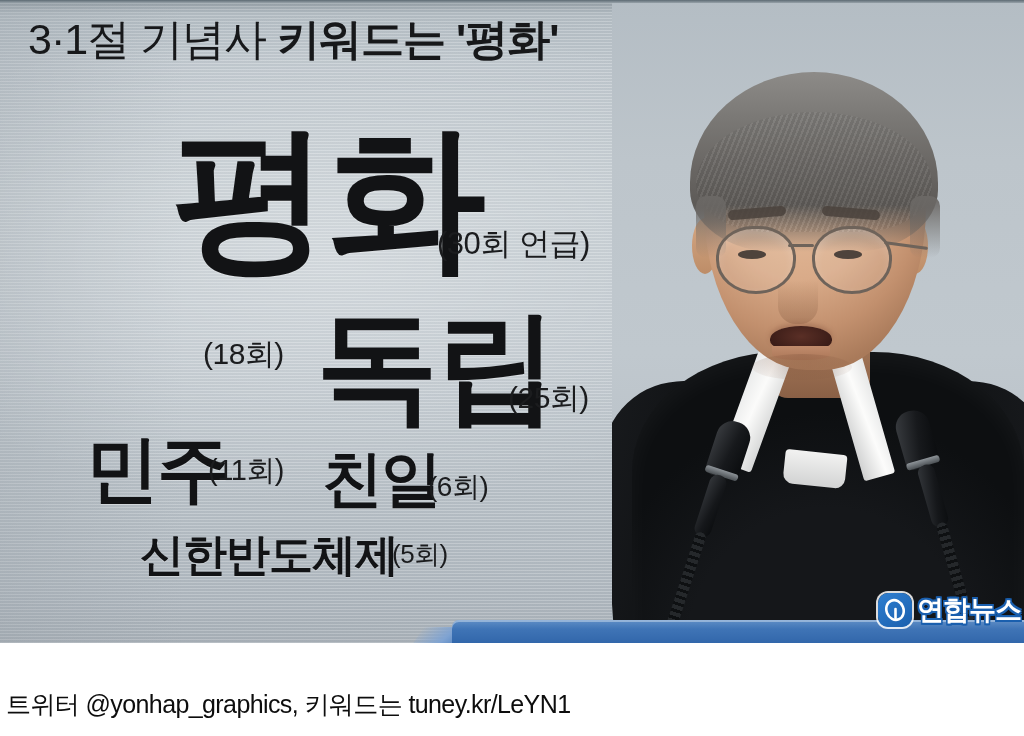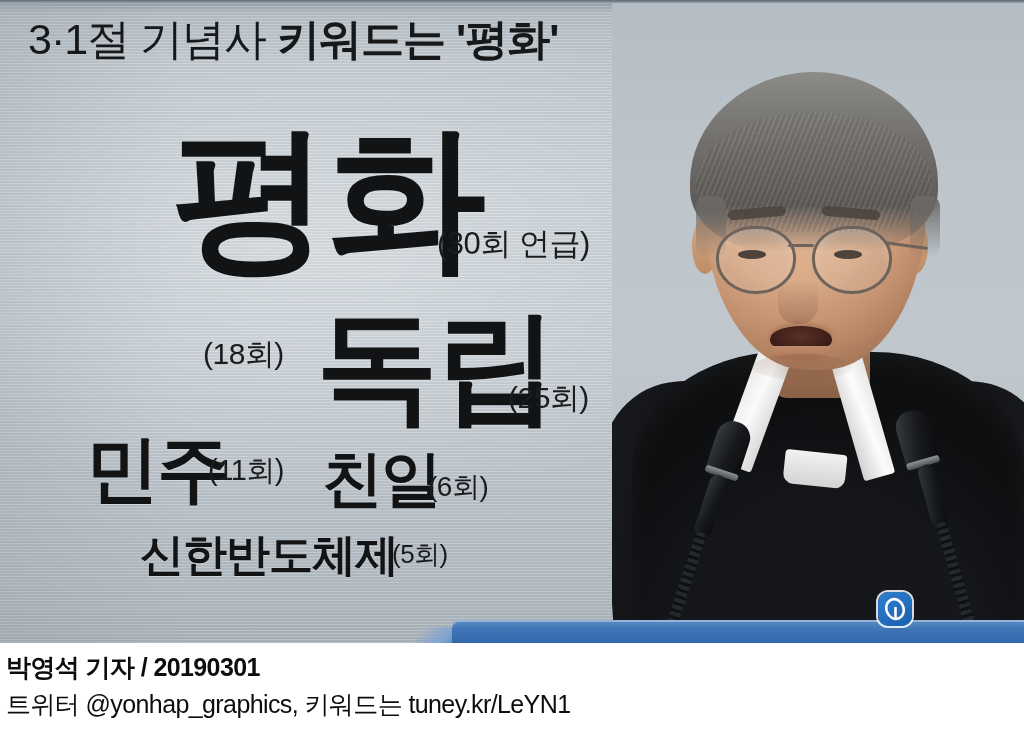--- a/index.html
+++ b/index.html
@@ -508,21 +508,21 @@
       <div class="cnt cnt-newpen">(5회)</div>
     </div>
 
     <div class="logo">
       <span class="logo-mark">
         <svg width="24" height="24" viewBox="0 0 24 24" aria-hidden="true">
           <ellipse cx="12" cy="12" rx="8.5" ry="10" fill="none" stroke="#ffffff" stroke-width="2.6" transform="rotate(-22 12 12)"></ellipse>
           <path d="M12.5 11 L12.5 20" stroke="#ffffff" stroke-width="2.6" stroke-linecap="round"></path>
         </svg>
       </span>
+      <span class="logo-text">연합뉴스</span>
     </div>
   </div>
 
   <div class="caption">
-    <div class="caption-line caption-line-1">박영석 기자 / 20190301</div>
     <div class="caption-line caption-line-2">트위터 @yonhap_graphics, 키워드는 tuney.kr/LeYN1</div>
   </div>
 
 </div>
 
 </body></html>

